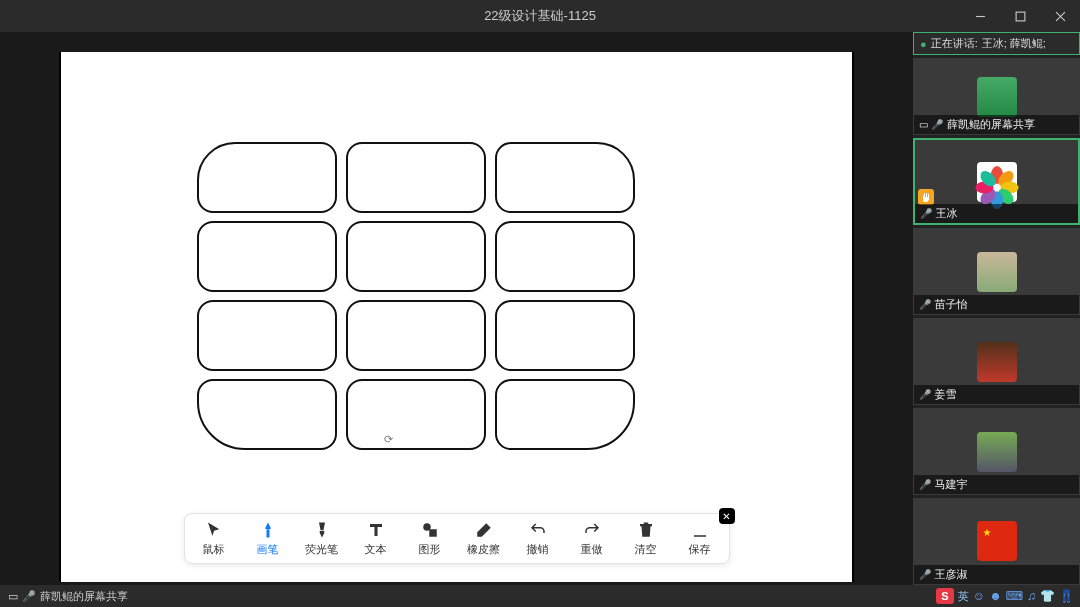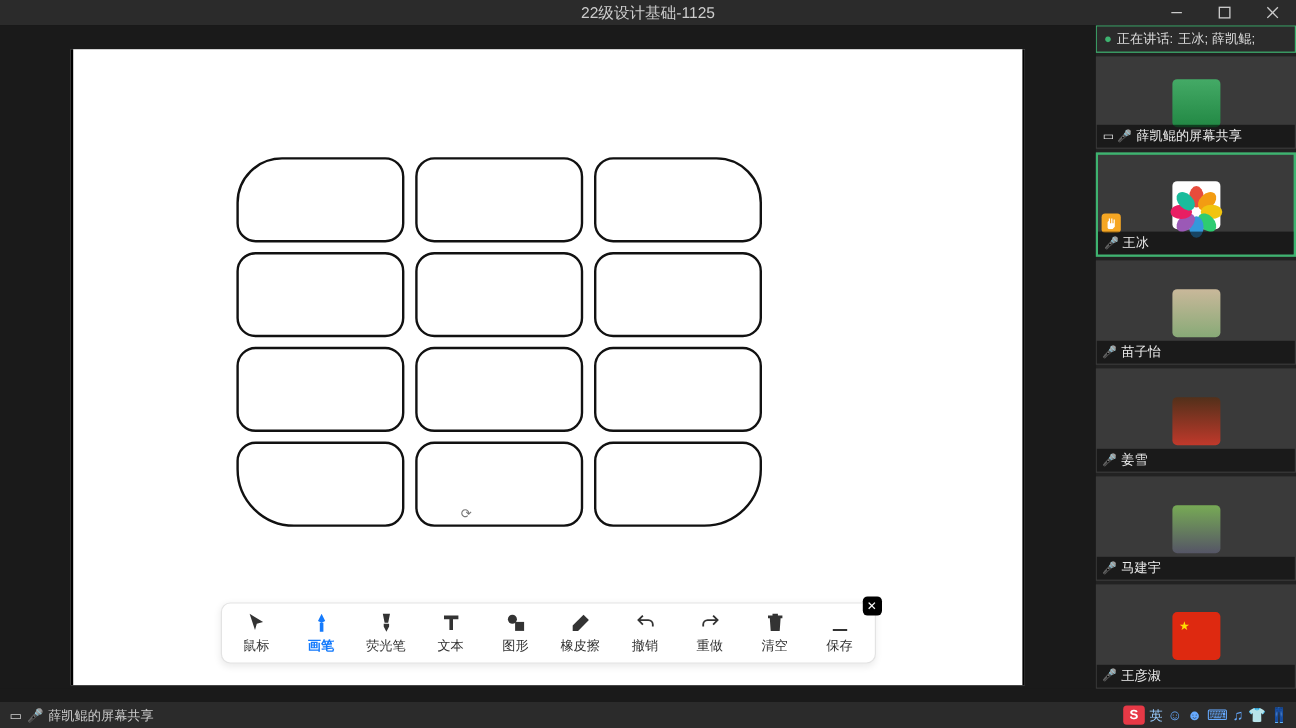--- a/index.html
+++ b/index.html
@@ -5,21 +5,21 @@
     * { margin: 0; padding: 0; box-sizing: border-box; }
     body {
       width: 1080px;
       height: 607px;
       background: #1a1a1a;
       font-family: "Microsoft YaHei", Arial, sans-serif;
       overflow: hidden;
       position: relative;
     }
     .title-bar {
-      height: 21px;
+      height: 32px;
       background: #2b2b2b;
       display: flex;
       align-items: center;
       justify-content: center;
       position: relative;
       color: #ccc;
       font-size: 13px;
     }
     .window-controls {
       position: absolute;
@@ -102,21 +102,21 @@
     .tool {
       display: flex;
       flex-direction: column;
       align-items: center;
       gap: 2px;
       width: 38px;
       cursor: pointer;
       color: #333;
       font-size: 11px;
     }
-    .tool.active { color: #147afc; font-weight: bold; }
+    .tool.active { color: #147afc; }
     .tool .ico { width: 20px; height: 20px; display: flex; align-items: center; justify-content: center; }
     .tool .ico svg { width: 18px; height: 18px; }
     .toolbar-close {
       position: absolute;
       top: -6px;
       right: -6px;
       width: 16px;
       height: 16px;
       background: #000;
       color: #fff;

